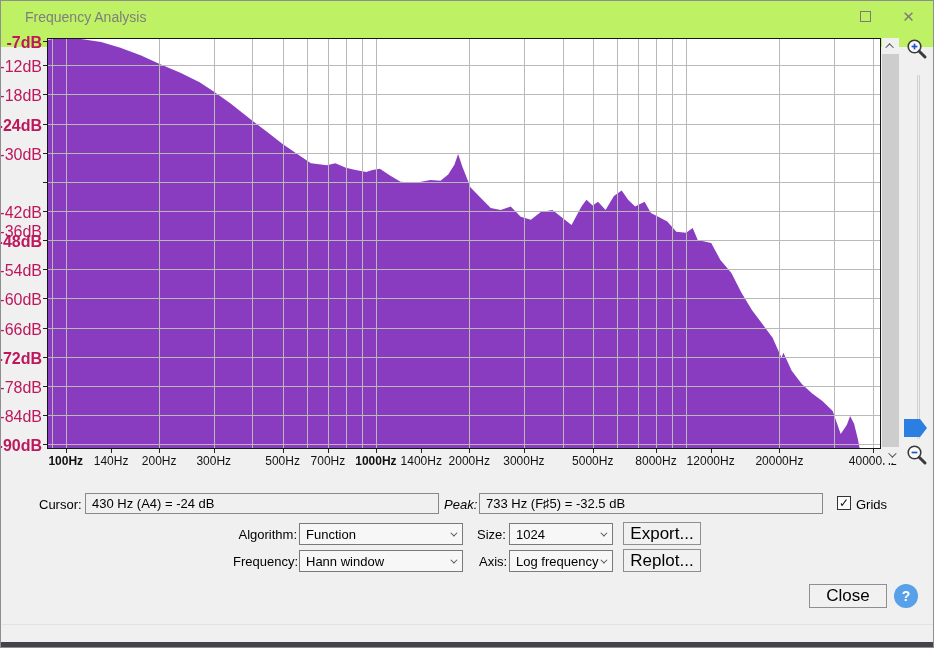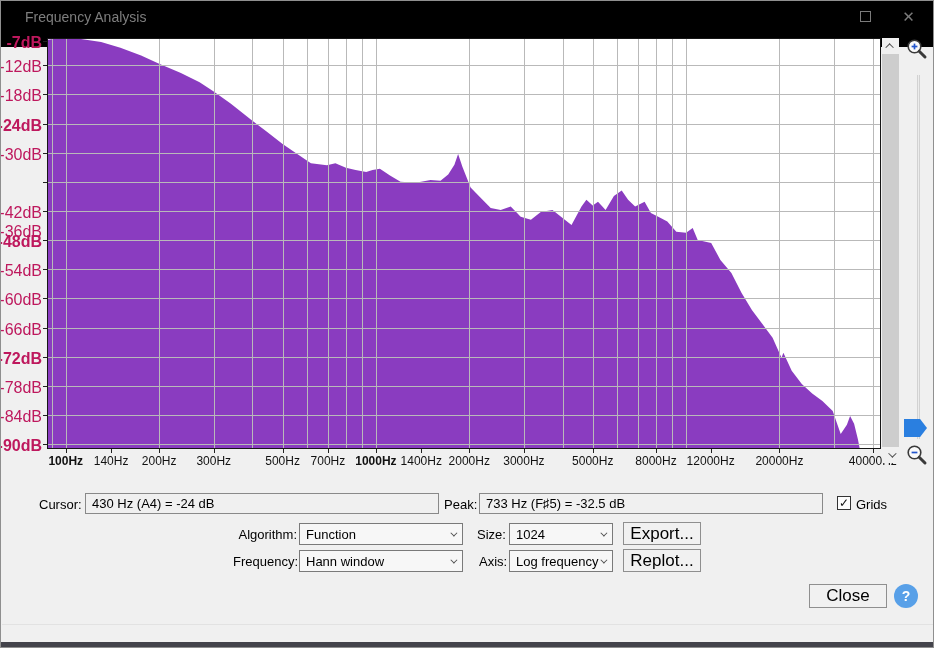--- a/index.html
+++ b/index.html
@@ -3,21 +3,21 @@
 <meta charset="utf-8">
 <style>
   html,body{margin:0;padding:0;background:#d8d8d8;}
   *{box-sizing:border-box;}
   .window{
     position:relative;width:934px;height:648px;background:#f0f0f0;
     border:1px solid #8f8f8f;overflow:hidden;
     font-family:"Liberation Sans",sans-serif;color:#000;
   }
   
-  .titlebar{position:absolute;left:0;top:0;width:100%;height:46px;background:#000000;}
+  .titlebar{position:absolute;left:0;top:0;width:100%;height:46px;background:#bef264;}
   .title-text{position:absolute;left:24px;top:8px;font-size:14px;color:#7e7e7e;}
   .win-btn{position:absolute;top:0;width:45px;height:31px;display:flex;align-items:center;justify-content:center;cursor:default;}
   .btn-max{right:45px;}
   .btn-close{right:2px;}
   .max-glyph{display:inline-block;width:11px;height:11px;border:1px solid #7b7b7b;}
   .close-glyph{font-size:15px;color:#7b7b7b;line-height:1;}
   
   .plot{position:absolute;left:46px;top:37px;width:834px;height:411px;background:#ffffff;}
   .plot svg{display:block;}
   .y-ruler{position:absolute;left:0;top:37px;width:46px;height:428px;}
@@ -213,21 +213,21 @@
       <circle cx="9.5" cy="9.5" r="6.3" fill="#fafafa" stroke="#3a3a3a" stroke-width="1.6"></circle>
       <line x1="14.2" y1="14.2" x2="20" y2="20" stroke="#3a3a3a" stroke-width="3" stroke-linecap="round"></line>
       <line x1="6.6" y1="9.5" x2="12.4" y2="9.5" stroke="#2255cc" stroke-width="1.7"></line>
     </svg>
   </button>
 
   <span class="row-label" style="left:38px;top:496px;">Cursor:</span>
   <div class="readout" style="left:84px;top:492px;width:354px;">
     <span>430 Hz (A4) = -24 dB</span>
   </div>
-  <span class="row-label" style="left:443px;top:496px;">Peak:</span>
+  <span class="row-label" style="left:443px;top:496px;font-style:italic;">Peak:</span>
   <div class="readout" style="left:478px;top:492px;width:344px;">
     <span>733 Hz (F♯5) = -32.5 dB</span>
   </div>
   <div class="checkbox" style="left:836px;top:495px;">
     <span id="grids-check">✓</span>
   </div>
   <span class="row-label" style="left:855px;top:496px;">Grids</span>
 
   <span class="row-label" style="left:232px;top:526px;width:64px;text-align:right;">Algorithm:</span>
   <div class="combo" style="left:298px;top:522px;width:164px;">

